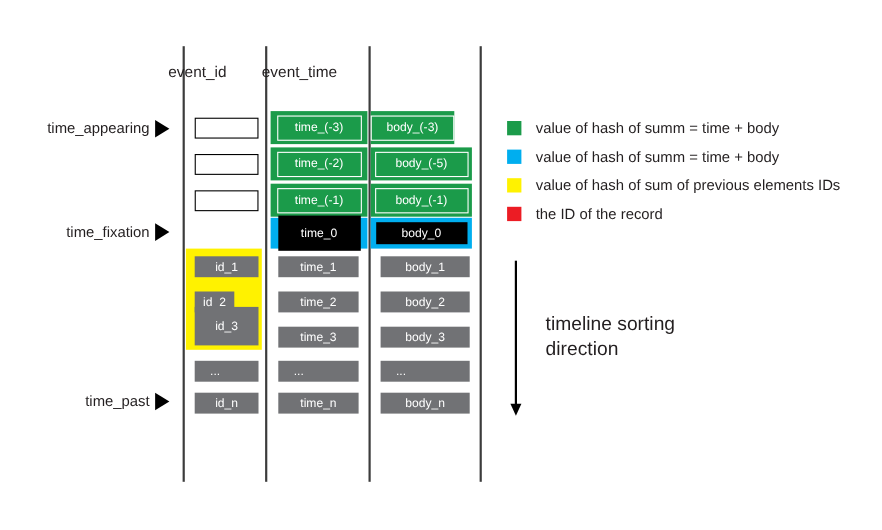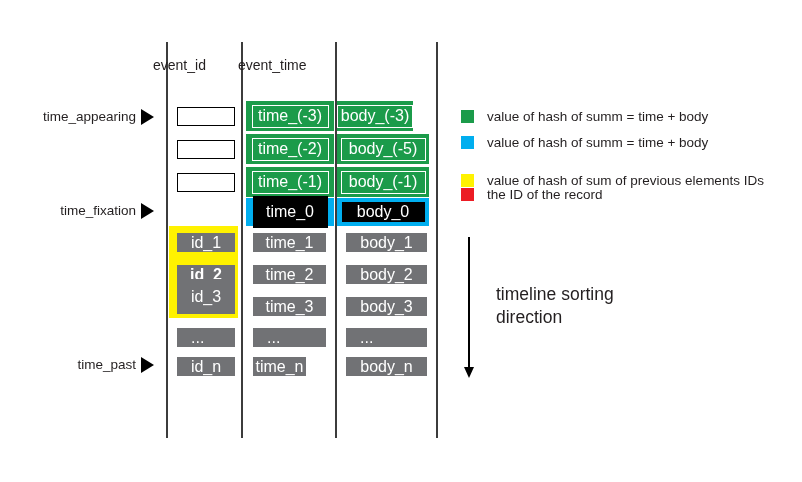--- a/index.html
+++ b/index.html
@@ -22,21 +22,21 @@
   .abs{position:absolute;box-sizing:border-box;}
   .vline{width:1.5px;background:#3c3c3c;}
   .hdr{font-size:14px;white-space:nowrap;}
   .band{display:flex;align-items:center;justify-content:center;}
   .green-band{background:var(--green);}
   .blue-band{background:var(--blue);}
   .red-band{background:var(--red);}
   .yellow-band{background:var(--yellow);}
   .cell{
     display:flex;align-items:center;justify-content:center;
-    color:#ffffff;font-size:16px;white-space:nowrap;
+    color:#ffffff;font-size:11px;white-space:nowrap;
   }
   .cell.ell{justify-content:flex-start;padding-left:14px;}
   .graybox{background:var(--gray);}
   .blackbox{background:#000000;}
   .whitebox{background:#ffffff;border:1.5px solid #000000;}
   .outline-cell{border:1.5px solid #ffffff;background:transparent;}
   .rowlabel{font-size:13.5px;text-align:right;line-height:18px;white-space:nowrap;}
   .arrow-right{
     width:0;height:0;
     border-top:8px solid transparent;
@@ -104,46 +104,46 @@
   <div class="abs band blue-band" style="left:246px;top:198px;width:88px;height:28px;">
     <div class="cell blackbox" style="width:75px;height:32px;">time_0</div>
   </div>
   <div class="abs band blue-band" style="left:337px;top:198px;width:92px;height:28px;">
     <div class="cell blackbox" style="width:83px;height:20px;">body_0</div>
   </div>
 
   <div class="abs yellow-band" style="left:169px;top:226px;width:69px;height:92px;"></div>
 
   <div class="abs cell graybox" style="left:177px;top:233px;width:58px;height:19px;">id_1</div>
-  <div class="abs cell graybox" style="left:177px;top:265px;width:58px;height:19px;font-weight:bold;">id_2</div>
+  <div class="abs cell graybox" style="left:177px;top:265px;width:36px;height:19px;">id_2</div>
   <div class="abs cell graybox" style="left:177px;top:279px;width:58px;height:35px;">id_3</div>
   <div class="abs cell graybox ell" style="left:177px;top:328px;width:58px;height:19px;">...</div>
   <div class="abs cell graybox" style="left:177px;top:357px;width:58px;height:19px;">id_n</div>
 
   <div class="abs cell graybox" style="left:253px;top:233px;width:73px;height:19px;">time_1</div>
   <div class="abs cell graybox" style="left:253px;top:265px;width:73px;height:19px;">time_2</div>
   <div class="abs cell graybox" style="left:253px;top:297px;width:73px;height:19px;">time_3</div>
   <div class="abs cell graybox ell" style="left:253px;top:328px;width:73px;height:19px;">...</div>
-  <div class="abs cell graybox" style="left:253px;top:357px;width:53px;height:19px;">time_n</div>
+  <div class="abs cell graybox" style="left:253px;top:357px;width:73px;height:19px;">time_n</div>
 
   <div class="abs cell graybox" style="left:346px;top:233px;width:81px;height:19px;">body_1</div>
   <div class="abs cell graybox" style="left:346px;top:265px;width:81px;height:19px;">body_2</div>
   <div class="abs cell graybox" style="left:346px;top:297px;width:81px;height:19px;">body_3</div>
   <div class="abs cell graybox ell" style="left:346px;top:328px;width:81px;height:19px;">...</div>
   <div class="abs cell graybox" style="left:346px;top:357px;width:81px;height:19px;">body_n</div>
 
   <div class="abs legend-row" style="left:461px;top:108px;">
     <div class="legend-swatch" style="background: rgb(27, 155, 74);"></div>
     <div class="legend-label">value of hash of summ = time + body</div>
   </div>
   <div class="abs legend-row" style="left:461px;top:134px;">
     <div class="legend-swatch" style="background: rgb(0, 174, 239);"></div>
     <div class="legend-label">value of hash of summ = time + body</div>
   </div>
-  <div class="abs legend-row" style="left:461px;top:172px;">
+  <div class="abs legend-row" style="left:461px;top:160px;">
     <div class="legend-swatch" style="background: rgb(255, 242, 0);"></div>
     <div class="legend-label">value of hash of sum of previous elements IDs</div>
   </div>
   <div class="abs legend-row" style="left:461px;top:186px;">
     <div class="legend-swatch" style="background: rgb(236, 28, 36);"></div>
     <div class="legend-label">the ID of the record</div>
   </div>
 
   <div class="abs dir-line" style="left:468px;top:237px;height:132px;"></div>
   <div class="abs arrow-down" style="left:463.5px;top:367px;"></div>

